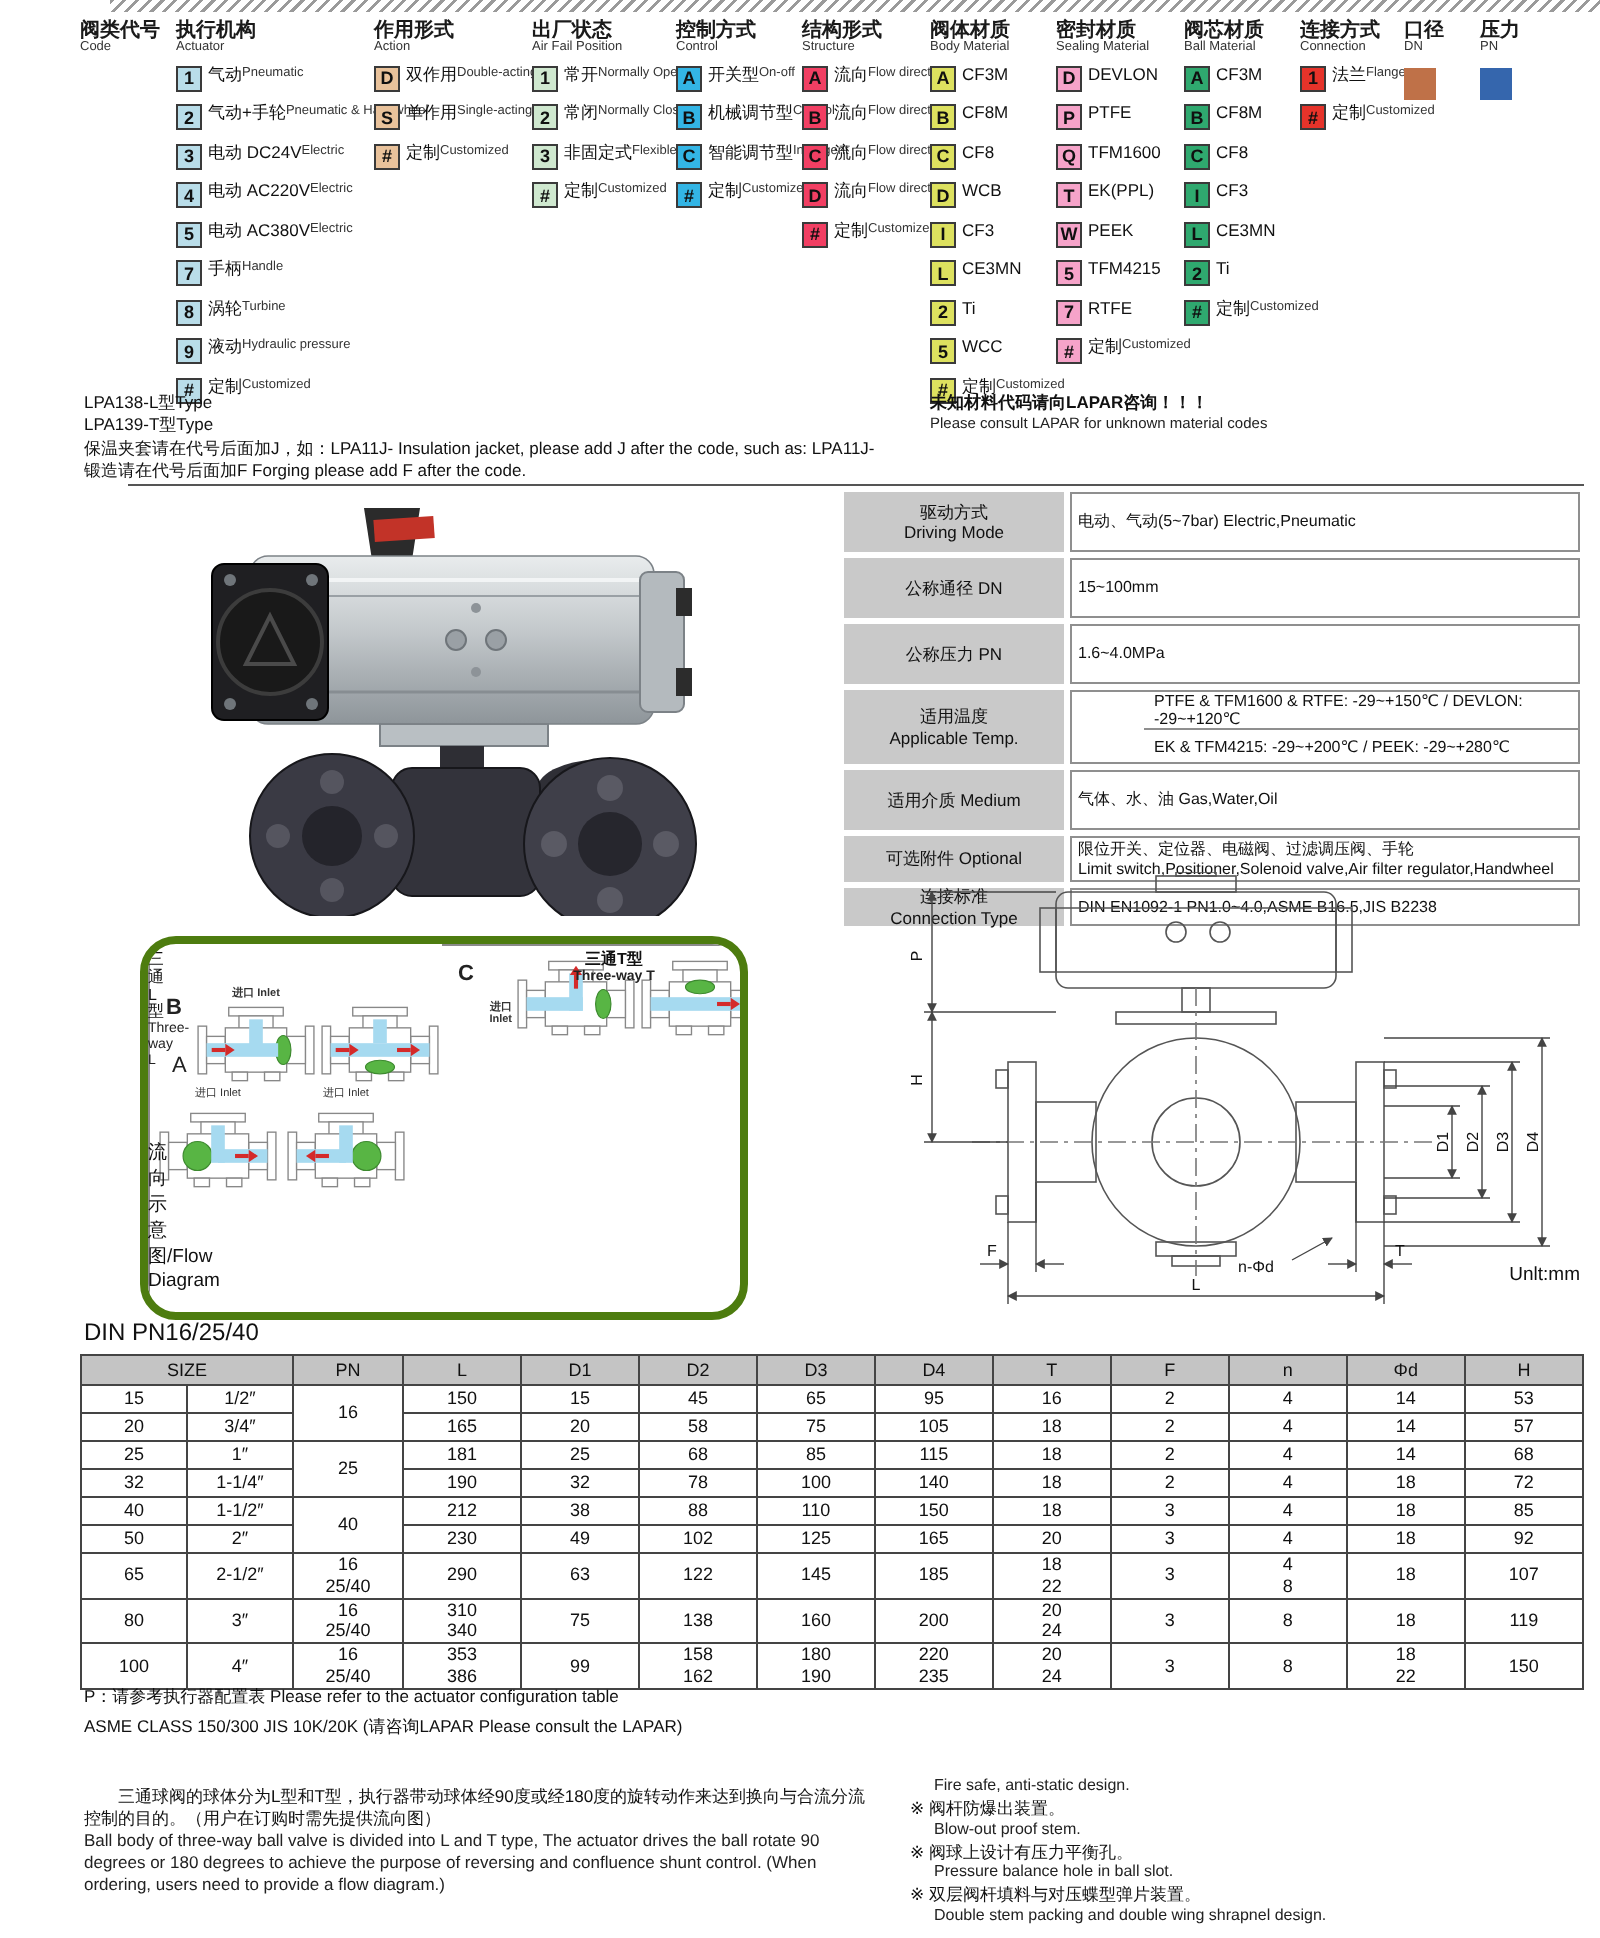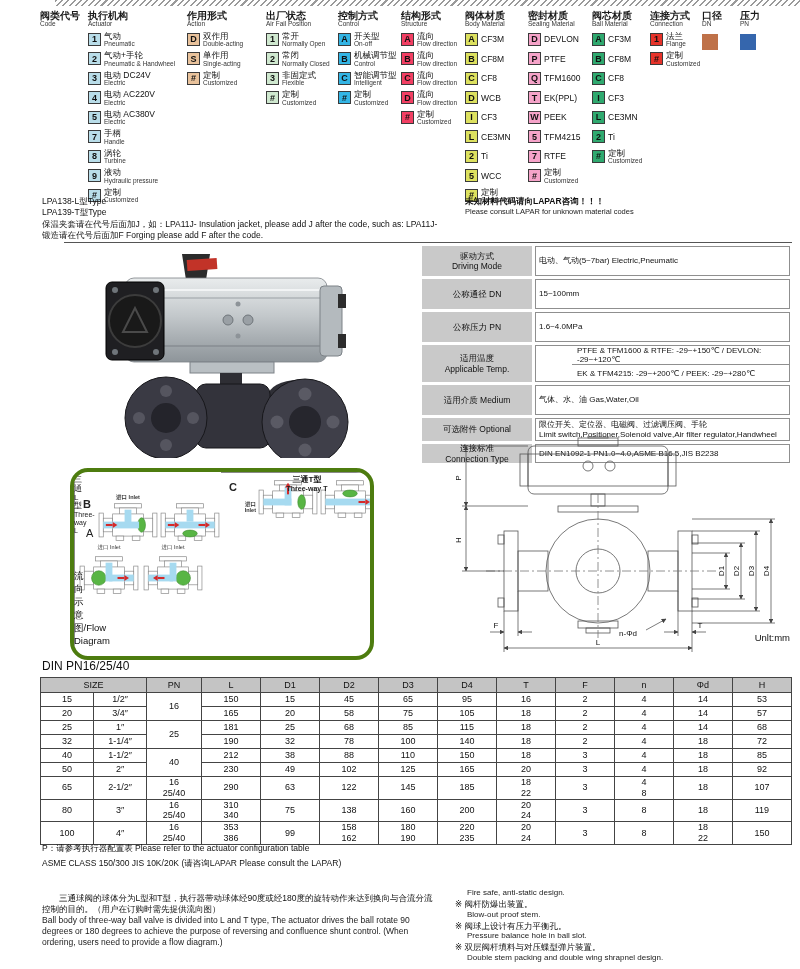--- a/index.html
+++ b/index.html
@@ -8,21 +8,21 @@
   .hatch{position:absolute;left:55px;top:0;width:745px;height:6px;
          background:repeating-linear-gradient(135deg,#9a9a9a 0 1.5px,#fff 1.5px 4.5px);}
   
   .codecol{position:absolute;top:10px;}
   .colhead .cn{font-size:10px;font-weight:bold;color:#1a1a1a;white-space:nowrap;line-height:1.1;}
   .colhead .en{font-size:6.5px;color:#333;white-space:nowrap;line-height:1;}
   .items{margin-top:5px;display:flex;flex-direction:column;gap:5.5px;}
   .code-item{display:flex;gap:3px;height:14px;}
   .cbox{width:13px;height:13px;border:1px solid #3a3a3a;font-size:9px;font-weight:bold;
         display:flex;align-items:center;justify-content:center;flex:none;color:#101010;box-sizing:border-box;}
-  .ctext{display:flex;flex-direction:column;justify-content:center;line-height:1;}
+  .ctext{display:flex;justify-content:center;line-height:1;}
   .icn{font-size:8.5px;color:#111;white-space:nowrap;}
   .ien{font-size:6.5px;color:#333;white-space:nowrap;margin-top:1px;}
   .box-actuator .cbox{background:var(--c-actuator);}
   .box-action .cbox{background:var(--c-action);}
   .box-airfail .cbox{background:var(--c-airfail);}
   .box-control .cbox{background:var(--c-control);}
   .box-structure .cbox{background:var(--c-structure);}
   .box-body .cbox{background:var(--c-body);}
   .box-sealing .cbox{background:var(--c-sealing);}
   .box-ball .cbox{background:var(--c-ball);}

